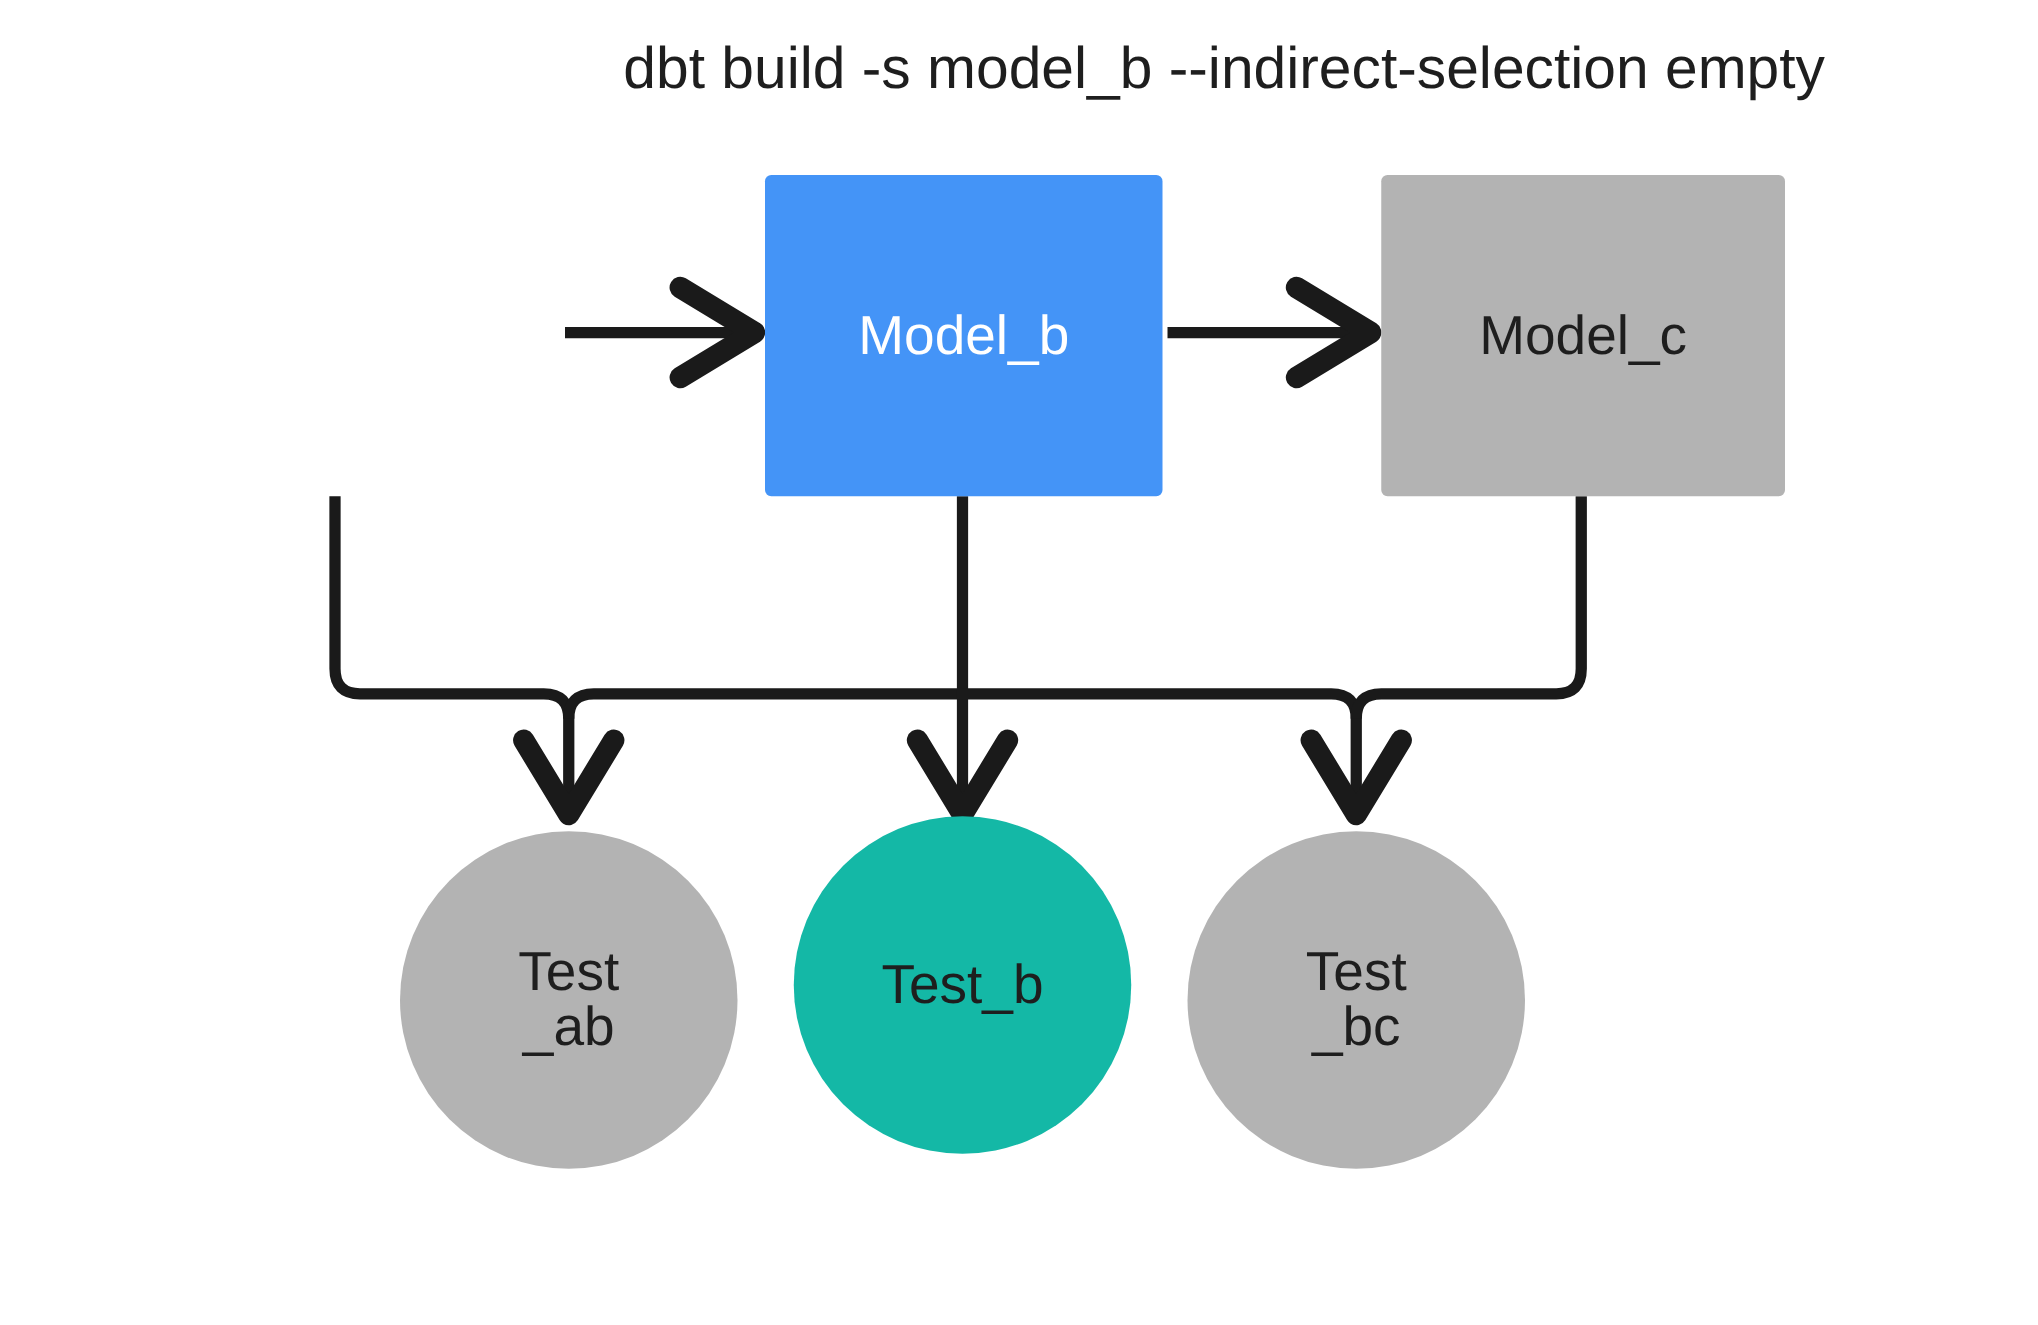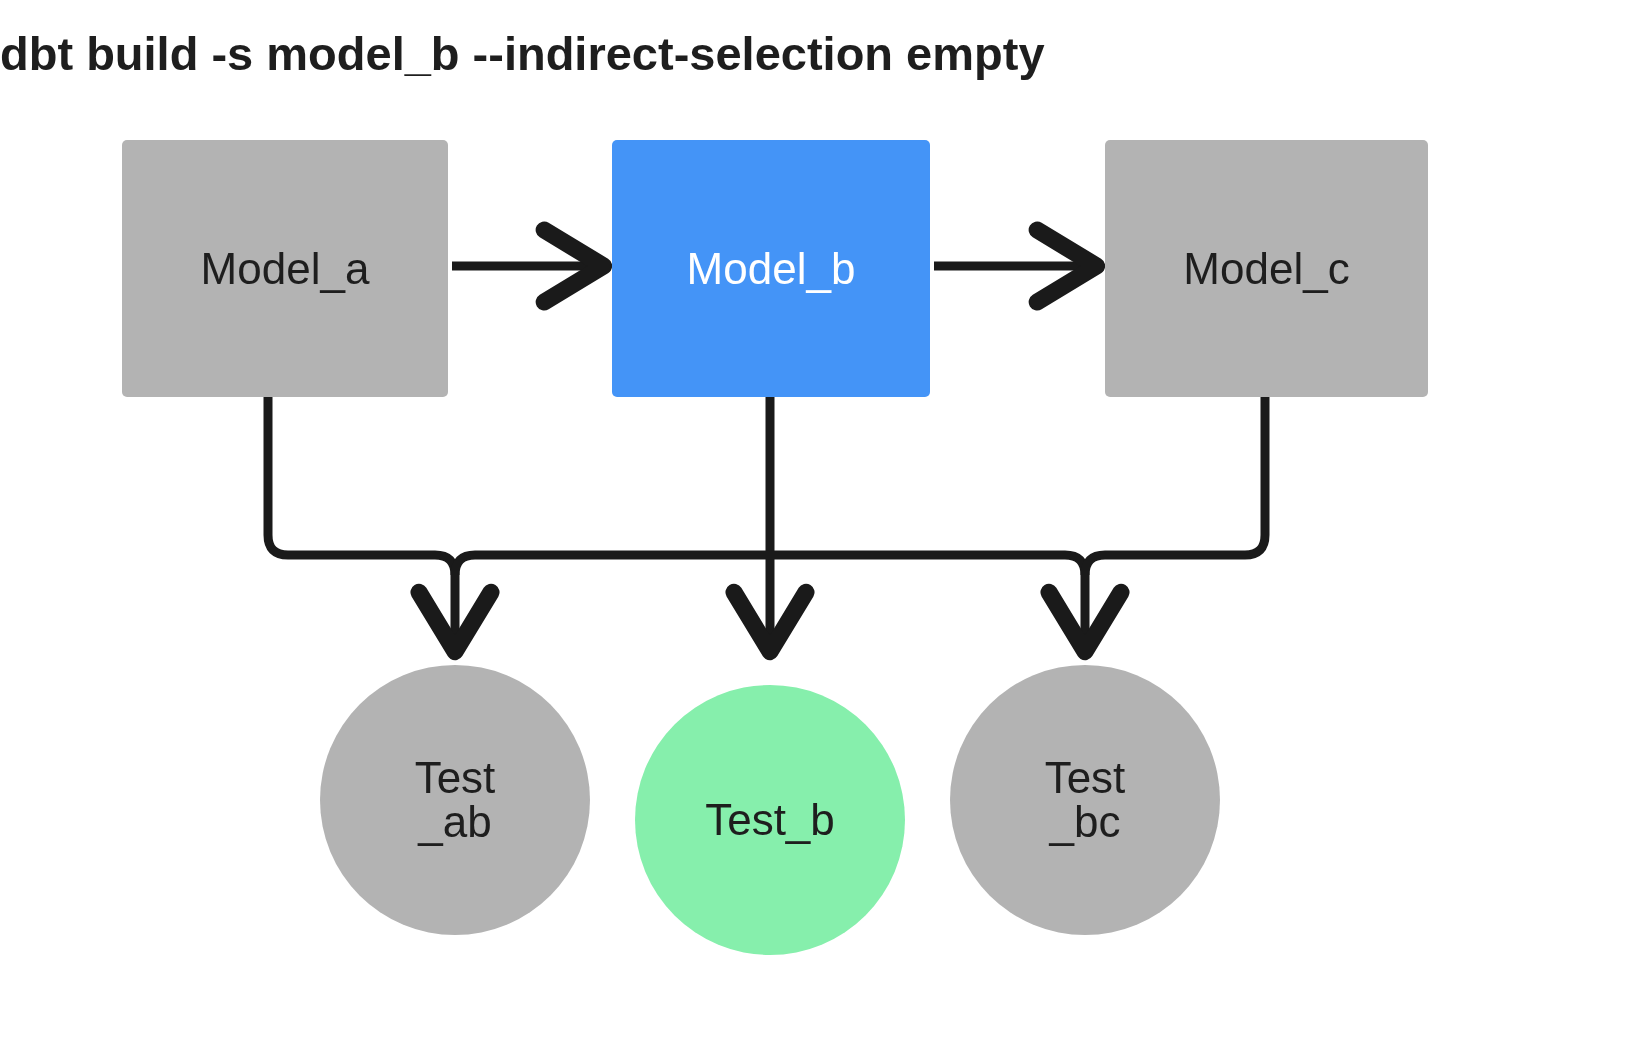--- a/index.html
+++ b/index.html
@@ -24,26 +24,26 @@
     left: 0;
     top: 0;
     width: 1630px;
     height: 1060px;
   }
   .title-text {
     position: absolute;
     left: 0;
     top: 26px;
     width: 1460px;
-    text-align: left;
+    text-align: right;
     font-size: 47px;
     line-height: 1.2;
     color: #1e1e1e;
     font-family: "Liberation Sans", "DejaVu Sans", sans-serif;
-    font-weight: 700;
+    font-weight: 400;
     white-space: nowrap;
   }
   .node-box {
     position: absolute;
     border-radius: 5px;
     display: flex;
     align-items: center;
     justify-content: center;
     font-size: 44px;
     color: #1e1e1e;
@@ -98,38 +98,35 @@
 
       <path d="M 770 397 L 770 648" marker-end="url(#arrowhead)"></path>
 
       <path d="M 770 555 L 1065 555 Q 1085 555 1085 575 L 1085 648" marker-end="url(#arrowhead)"></path>
 
       <path d="M 1265 397 L 1265 535 Q 1265 555 1245 555 L 1105 555 Q 1085 555 1085 575"></path>
 
     </g>
   </svg>
 
-  <div class="node-box" style="left:122px; top:140px; width:326px; height:257px; background:#b3b3b3;">
-    <span class="node-label">Model_a</span>
-  </div>
 
   <div class="node-box" style="left:1105px; top:140px; width:323px; height:257px; background:#b3b3b3;">
     <span class="node-label">Model_c</span>
   </div>
 
   <div class="node-box" style="left:612px; top:140px; width:318px; height:257px; background:#4494f7; color:#ffffff;">
     <span class="node-label">Model_b</span>
   </div>
 
   <div class="node-circle" style="left:320px; top:665px; width:270px; height:270px; background:#b3b3b3;">
     <span class="line node-label">Test</span>
     <span class="line node-label">_ab</span>
   </div>
 
-  <div class="node-circle" style="left:635px; top:685px; width:270px; height:270px; background:#86efac;">
+  <div class="node-circle" style="left:635px; top:653px; width:270px; height:270px; background:#14b8a6;">
     <span class="line node-label">Test_b</span>
   </div>
 
   <div class="node-circle" style="left:950px; top:665px; width:270px; height:270px; background:#b3b3b3;">
     <span class="line node-label">Test</span>
     <span class="line node-label">_bc</span>
   </div>
 
 </div>
 

